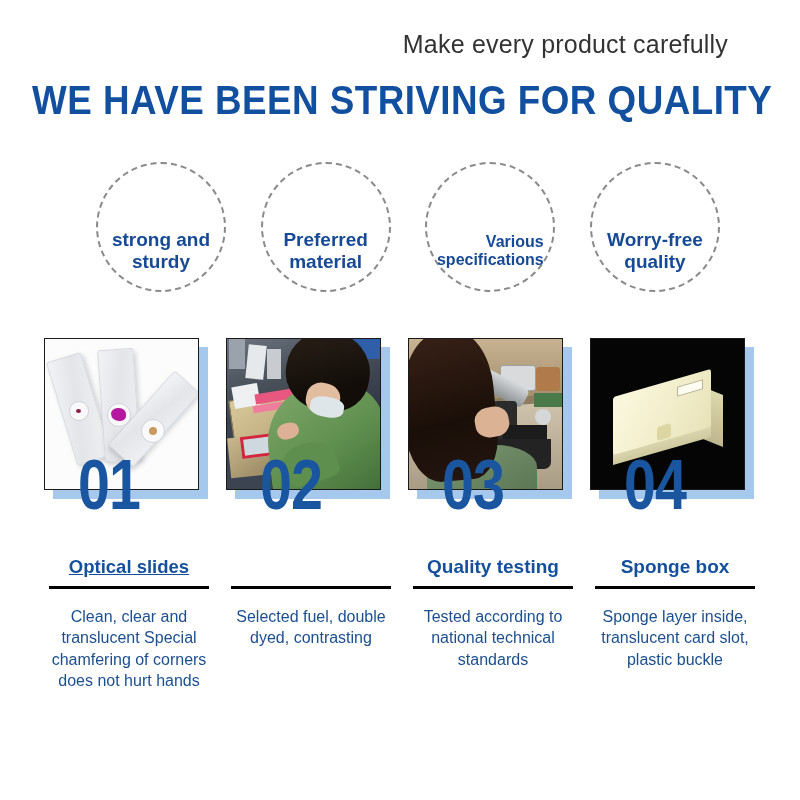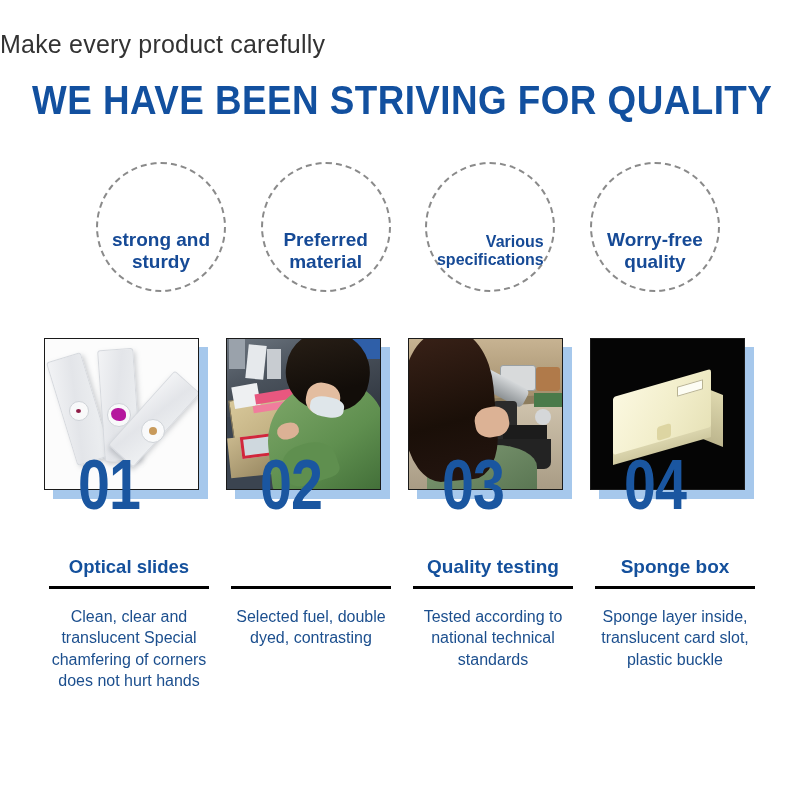--- a/index.html
+++ b/index.html
@@ -7,21 +7,21 @@
   body {
     background:#ffffff;
     font-family:"Liberation Sans", sans-serif;
     position:relative;
     overflow:hidden;
   }
 
   
   .tagline{
     position:absolute; top:30px; left:0; width:728px;
-    text-align:left;
+    text-align:right;
     font-size:25px; color:#333333; font-weight:400;
     letter-spacing:0.2px;
   }
   .headline{
     position:absolute; top:78px; left:0; width:800px;
     text-align:center;
     font-size:40px; font-weight:bold;
     color:#12509f;
     font-family:"Liberation Sans Narrow","Liberation Sans",sans-serif;
     transform:scaleX(0.92);
@@ -206,21 +206,21 @@
   .rule{
     position:absolute; left:5px; top:248px;
     width:160px; height:3px; background:#000000;
   }
   .card-desc{
     position:absolute; left:-4px; top:268px; width:178px;
     text-align:center;
     font-size:16px; color:#1c4f8e; line-height:1.33;
   }
 
-  .card:nth-child(1) .card-title{ font-size:18.5px; }
+  .card:nth-child(1) .card-title{ font-size:18.5px;text-decoration:underline; }
 </style>
 </head>
 <body>
 
 <div class="tagline">Make every product carefully</div>
 <div class="headline">WE HAVE BEEN STRIVING FOR QUALITY</div>
 
 <div class="circles">
 
   <div class="circle">

